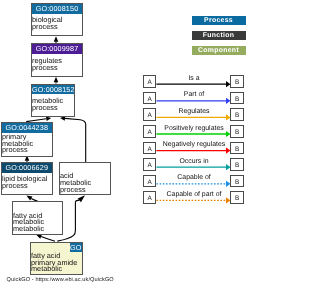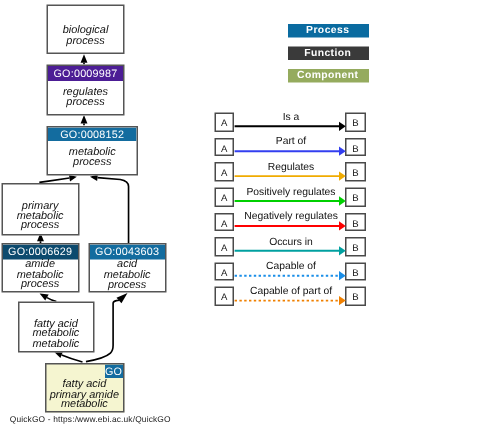--- a/index.html
+++ b/index.html
@@ -2,21 +2,21 @@
 <html><head>
 <meta charset="utf-8">
 <style>
 html,body{margin:0;padding:0;background:#fff;}
 body{width:250px;height:287px;font-family:"Liberation Sans",sans-serif;position:relative;overflow:hidden;-webkit-font-smoothing:antialiased;text-rendering:geometricPrecision;}
 #stage{position:absolute;left:0;top:0;width:250px;height:287px;}
 svg.edges{position:absolute;left:0;top:0;width:250px;height:287px;pointer-events:none;}
 .node{position:absolute;box-sizing:border-box;border:1px solid #555;background:#fff;overflow:hidden;}
 .node .bdy>div{width:100%;}
 .node .hdr{color:#fff;font-size:7.2px;line-height:9.5px;height:9.5px;text-align:center;white-space:nowrap;letter-spacing:0.15px;}
-.node .bdy{font-size:7.3px;line-height:6.6px;color:#111;text-align:center;display:flex;flex-direction:column;justify-content:center;align-items:center;position:absolute;left:0;right:0;top:9.5px;bottom:0;font-style:italic;}
+.node .bdy{font-size:7.3px;line-height:6.6px;color:#111;text-align:left;display:flex;flex-direction:column;justify-content:center;align-items:center;position:absolute;left:0;right:0;top:9.5px;bottom:0;}
 .lgbadge{position:absolute;color:#fff;font-size:6.9px;font-weight:bold;text-align:center;line-height:9.2px;height:9.2px;letter-spacing:0.3px;}
 .lgbox{position:absolute;box-sizing:border-box;border:1px solid #4a4a4a;background:#fff;width:13.7px;height:12.6px;font-size:6.4px;line-height:13px;text-align:center;color:#222;}
 .lglabel{position:absolute;font-size:6.9px;color:#111;text-align:center;white-space:nowrap;}
 .footer{position:absolute;left:6.5px;top:277px;font-size:5.6px;color:#222;white-space:nowrap;letter-spacing:0.1px;}
 </style>
 </head>
 <body>
 
 <div id="stage">
   <svg class="edges" id="edges" viewBox="0 0 250 287">
@@ -32,55 +32,56 @@
       <polygon points="27.00,155.20 29.30,160.80 24.70,160.80" fill="#000000"></polygon>
       <path d="M37.6,201 C34.8,200.4 33.2,199.5 31.3,198.4" fill="none" stroke="#000000" stroke-width="1.1"></path>
       <polygon points="26.40,195.60 32.44,196.40 30.16,200.40" fill="#000000"></polygon>
       <path d="M55,241.3 C49,239.6 45.8,238.5 41.1,236.6" fill="none" stroke="#000000" stroke-width="1.1"></path>
       <polygon points="36.20,234.70 41.93,234.46 40.27,238.74" fill="#000000"></polygon>
       <path d="M57.3,241.1 C64,239.9 70.8,238 73.6,235.4 C75.1,234 75.4,232.4 75.4,230.2 L75.4,202.2 C75.4,201.3 76.2,200.7 77.6,200.4 L79.5,200.2" fill="none" stroke="#000000" stroke-width="1.1"></path>
       <polygon points="85.00,195.30 80.95,202.18 77.65,198.42" fill="#000000"></polygon>
     </svg>
   <div id="nodes">
       <div class="node" style="left: 31px; top: 3px; width: 52px; height: 32.5px;">
+        <div class="hdr" style="background: rgb(19, 108, 159);">GO:0008150</div>
         <div class="bdy">
           <div>biological</div>
           <div>process</div>
         </div>
       </div>
       <div class="node" style="left: 31px; top: 43px; width: 52px; height: 33.5px;">
         <div class="hdr" style="background: #4c1d95;">GO:0009987</div>
         <div class="bdy">
           <div>regulates</div>
           <div>process</div>
         </div>
       </div>
-      <div class="node" style="left: 31px; top: 83.5px; width: 61px; height: 33px;">
+      <div class="node" style="left: 31px; top: 83.5px; width: 44px; height: 33px;">
         <div class="hdr" style="background: rgb(19, 108, 159);">GO:0008152</div>
         <div class="bdy">
           <div>metabolic</div>
           <div>process</div>
         </div>
       </div>
       <div class="node" style="left: 1px; top: 122px; width: 51.5px; height: 34.5px;">
+        <div class="hdr" style="background: rgb(19, 108, 159);">GO:0044238</div>
         <div class="bdy">
           <div>primary</div>
           <div>metabolic</div>
           <div>process</div>
         </div>
       </div>
       <div class="node" style="left: 1px; top: 162px; width: 51.5px; height: 32.5px;">
         <div class="hdr" style="background: #0c4a6e;">GO:0006629</div>
         <div class="bdy">
-          <div>amide metabolic</div>
+          <div>lipid biological</div>
           <div>process</div>
         </div>
       </div>
       <div class="node" style="left: 59px; top: 162px; width: 51.5px; height: 33px;">
-        <div class="hdr" style="background: rgb(19, 108, 159);">GO:0043603</div>
         <div class="bdy">
           <div>acid</div>
           <div>metabolic</div>
           <div>process</div>
         </div>
       </div>
       <div class="node" style="left: 12px; top: 201px; width: 50.5px; height: 34px;">
         <div class="bdy">
           <div>fatty acid</div>
           <div>metabolic</div>

